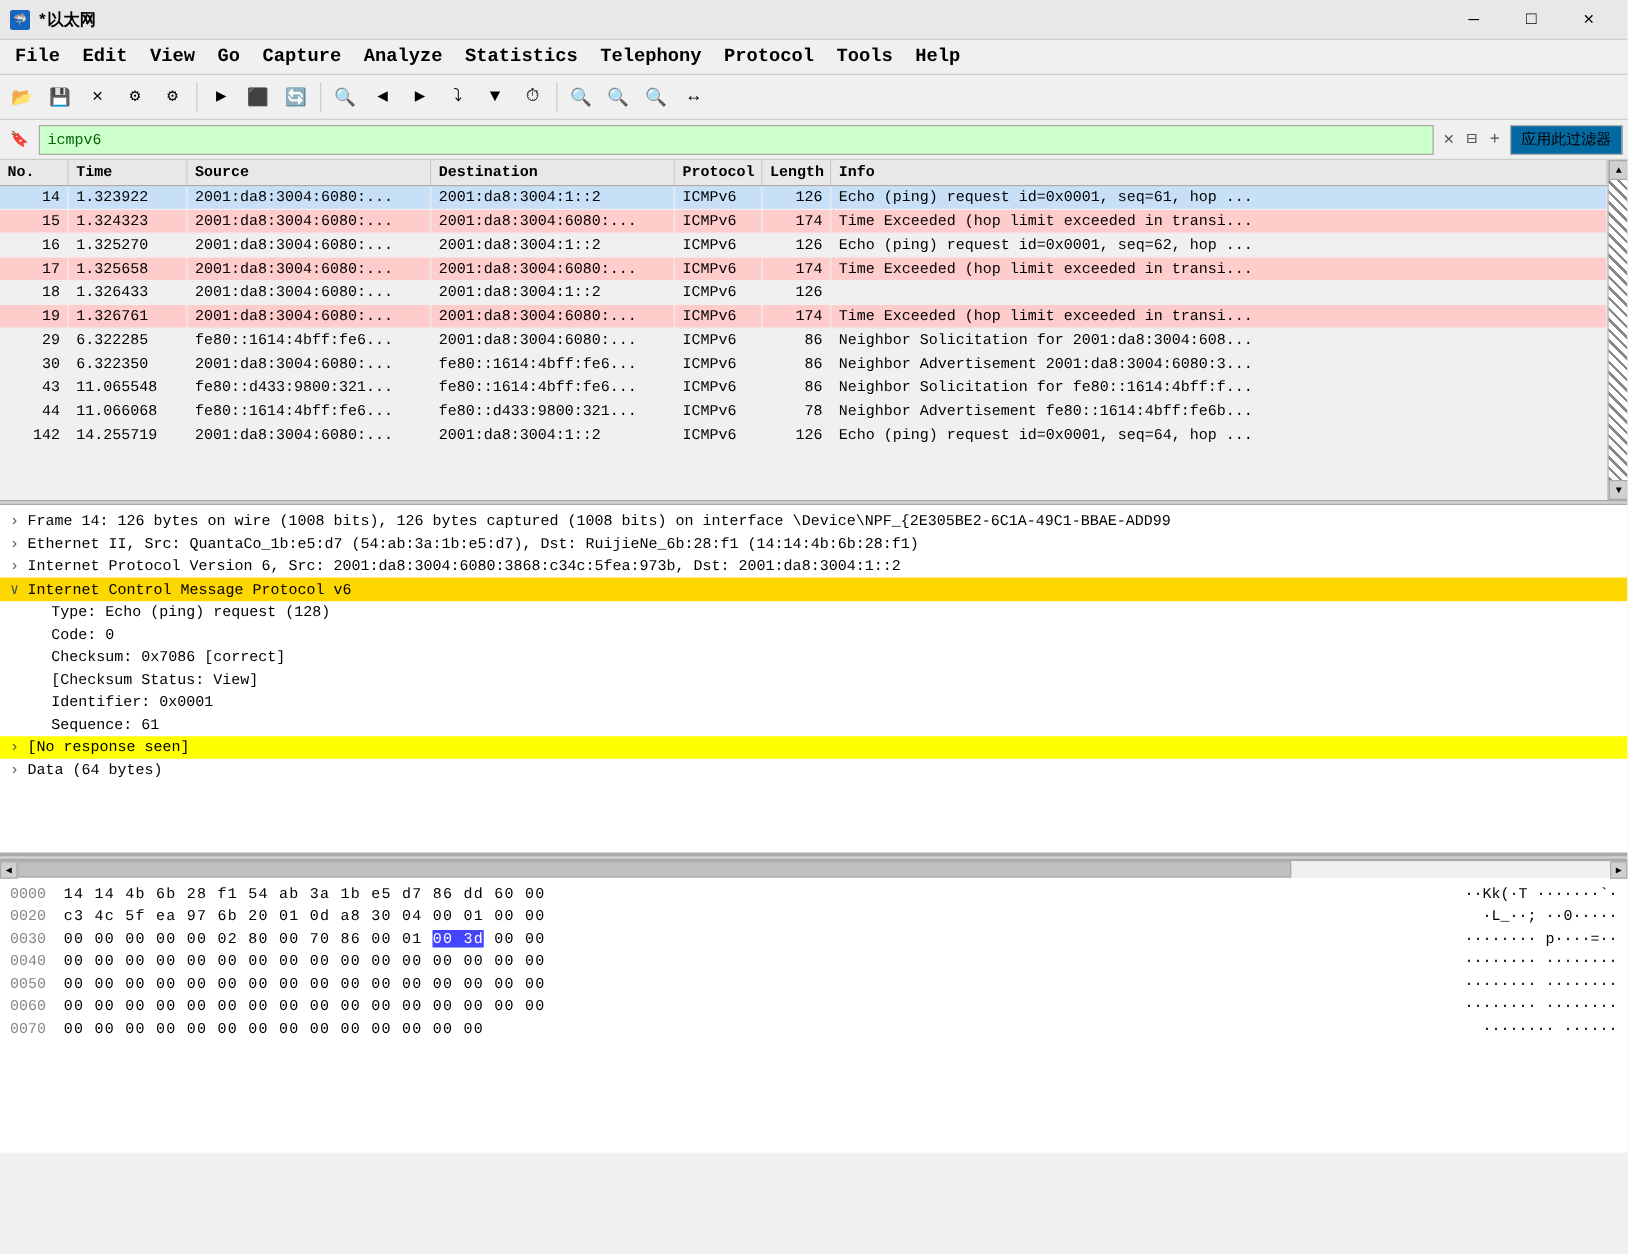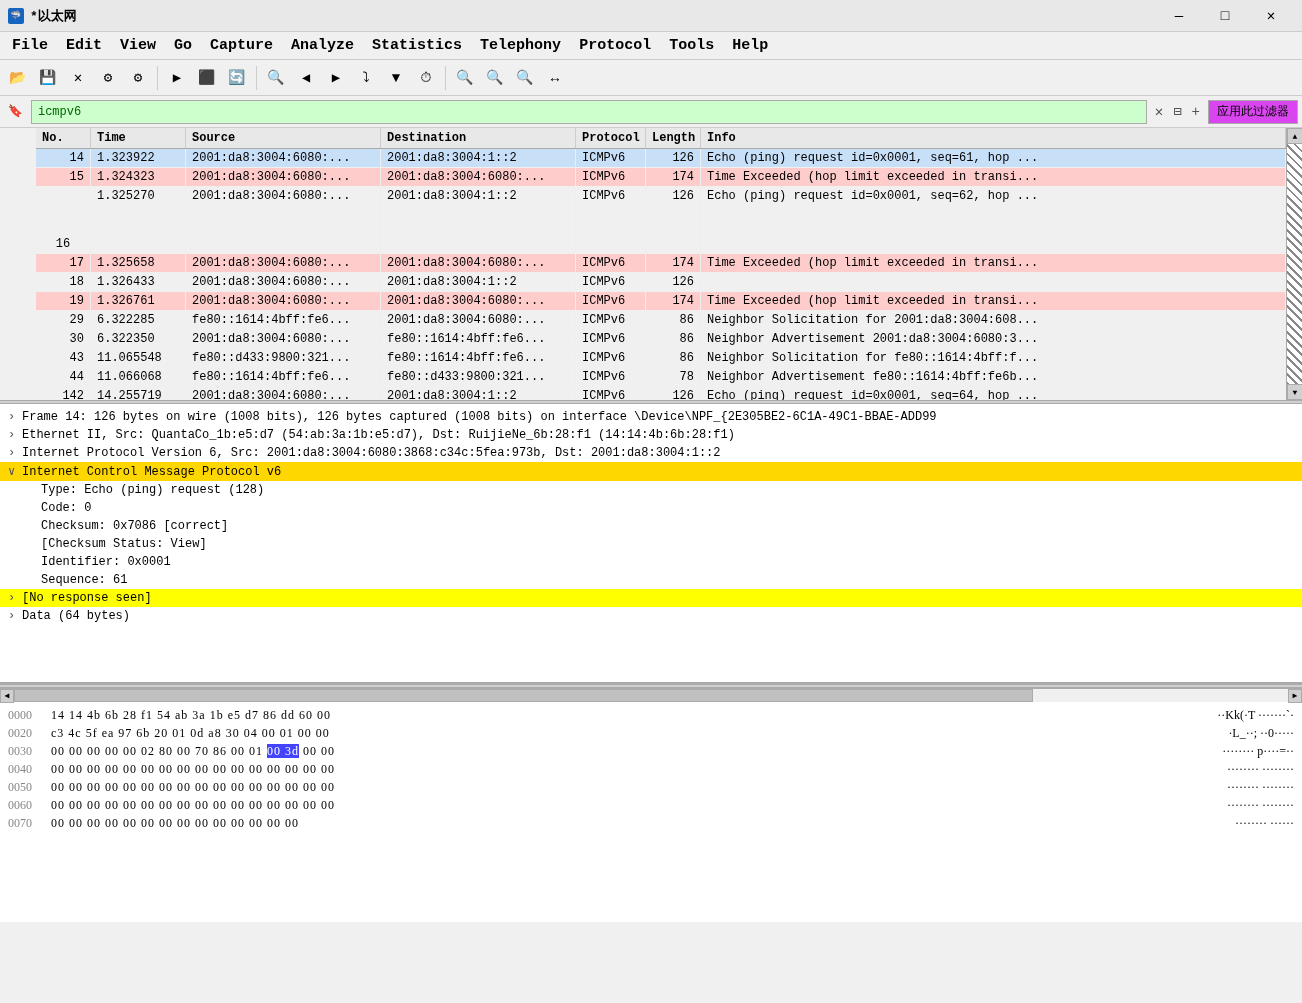--- a/index.html
+++ b/index.html
@@ -40,21 +40,21 @@
       height: 32px; background: #f0f0f0; display: flex; align-items: center;
       padding: 0 4px; border-bottom: 1px solid #ccc; gap: 4px;
     }
     .filter-input {
       flex: 1; height: 24px; background: #ccffcc; border: 1px solid #aaa;
       padding: 2px 6px; font-family: 'Courier New', monospace; font-size: 12px;
       color: #006600;
     }
     .filter-icon { font-size: 12px; color: #555; padding: 0 4px; }
     .filter-btn {
-      height: 24px; padding: 0 8px; background: #d946ef; border: 1px solid #aaa;
+      height: 24px; padding: 0 8px; background: #0369a1; border: 1px solid #aaa;
       cursor: pointer; font-size: 12px; display: flex; align-items: center;
     }
     .packet-header {
       display: flex; background: #e8e8e8; border-bottom: 1px solid #aaa;
       font-size: 12px; font-weight: bold; position: sticky; top: 0;
     }
     .packet-header-cell {
       padding: 3px 6px; border-right: 1px solid #ccc; white-space: nowrap;
     }
     .col-no { width: 55px; }
@@ -89,21 +89,21 @@
     .detail-row.highlighted { background: #ffff00; }
     .detail-toggle { width: 14px; display: inline-block; color: #555; }
     .detail-indent1 { padding-left: 27px; }
 
     
     .hex-pane {
       background: white; font-family: 'Courier New', monospace; font-size: 12px;
       padding: 4px 8px; overflow: hidden;
     }
     .hex-row { 
-      display: flex; gap: 8px; padding: 1px 0; min-height: 18px; align-items: center; font-family: Liberation Serif, serif;
+      display: flex; gap: 8px; padding: 1px 0; min-height: 18px; align-items: center;
     }
     .hex-offset { color: #888; width: 35px; }
     .hex-bytes { flex: 1; color: #000; letter-spacing: 1px; }
     .hex-ascii { color: #000000; }
     .hex-highlight { background: #4444ff; color: white; }
 
     
     .h-scroll {
       height: 14px; background: #e0e0e0; border-top: 1px solid #aaa;
       display: flex; align-items: center;
@@ -172,21 +172,21 @@
   <input class="filter-input" type="text" value="icmpv6" style="">
   <div style="display:flex;align-items:center;gap:2px;">
     <span style="cursor:pointer;padding:0 4px;font-size:14px;color:#555">✕</span>
     <span style="cursor:pointer;padding:0 4px;font-size:14px;color:#555">⊟</span>
     <span style="cursor:pointer;padding:0 4px;font-size:14px;color:#555">+</span>
   </div>
   <div class="filter-btn">应用此过滤器</div>
 </div>
 
 <div style="position:relative; height:272px; display:flex; flex-direction:column;">
-  <div style="display:flex; flex:1; overflow:hidden;padding-left:36px;">
+  <div style="display:flex; flex:1; overflow:hidden;">
     <div style="flex:1; overflow:hidden;">
 
       <div class="packet-header">
         <div class="packet-header-cell col-no">No.</div>
         <div class="packet-header-cell col-time">Time</div>
         <div class="packet-header-cell col-src">Source</div>
         <div class="packet-header-cell col-dst">Destination</div>
         <div class="packet-header-cell col-proto">Protocol</div>
         <div class="packet-header-cell col-len">Length</div>
         <div class="packet-header-cell col-info">Info</div>
@@ -204,21 +204,21 @@
       <div class="packet-row row-pink">
         <div class="packet-cell col-no" style="text-align:right;">15</div>
         <div class="packet-cell col-time">1.324323</div>
         <div class="packet-cell col-src">2001:da8:3004:6080:...</div>
         <div class="packet-cell col-dst">2001:da8:3004:6080:...</div>
         <div class="packet-cell col-proto">ICMPv6</div>
         <div class="packet-cell col-len" style="text-align:right;">174</div>
         <div class="packet-cell col-info">Time Exceeded (hop limit exceeded in transi...</div>
       </div>
       <div class="packet-row">
-        <div class="packet-cell col-no" style="text-align:center;margin-top:48px;">16</div>
+        <div class="packet-cell col-no" style="text-align:right;">16</div>
         <div class="packet-cell col-time">1.325270</div>
         <div class="packet-cell col-src">2001:da8:3004:6080:...</div>
         <div class="packet-cell col-dst">2001:da8:3004:1::2</div>
         <div class="packet-cell col-proto">ICMPv6</div>
         <div class="packet-cell col-len" style="text-align:right;">126</div>
         <div class="packet-cell col-info">Echo (ping) request  id=0x0001, seq=62, hop ...</div>
       </div>
       <div class="packet-row row-pink">
         <div class="packet-cell col-no" style="text-align:right;">17</div>
         <div class="packet-cell col-time">1.325658</div>

